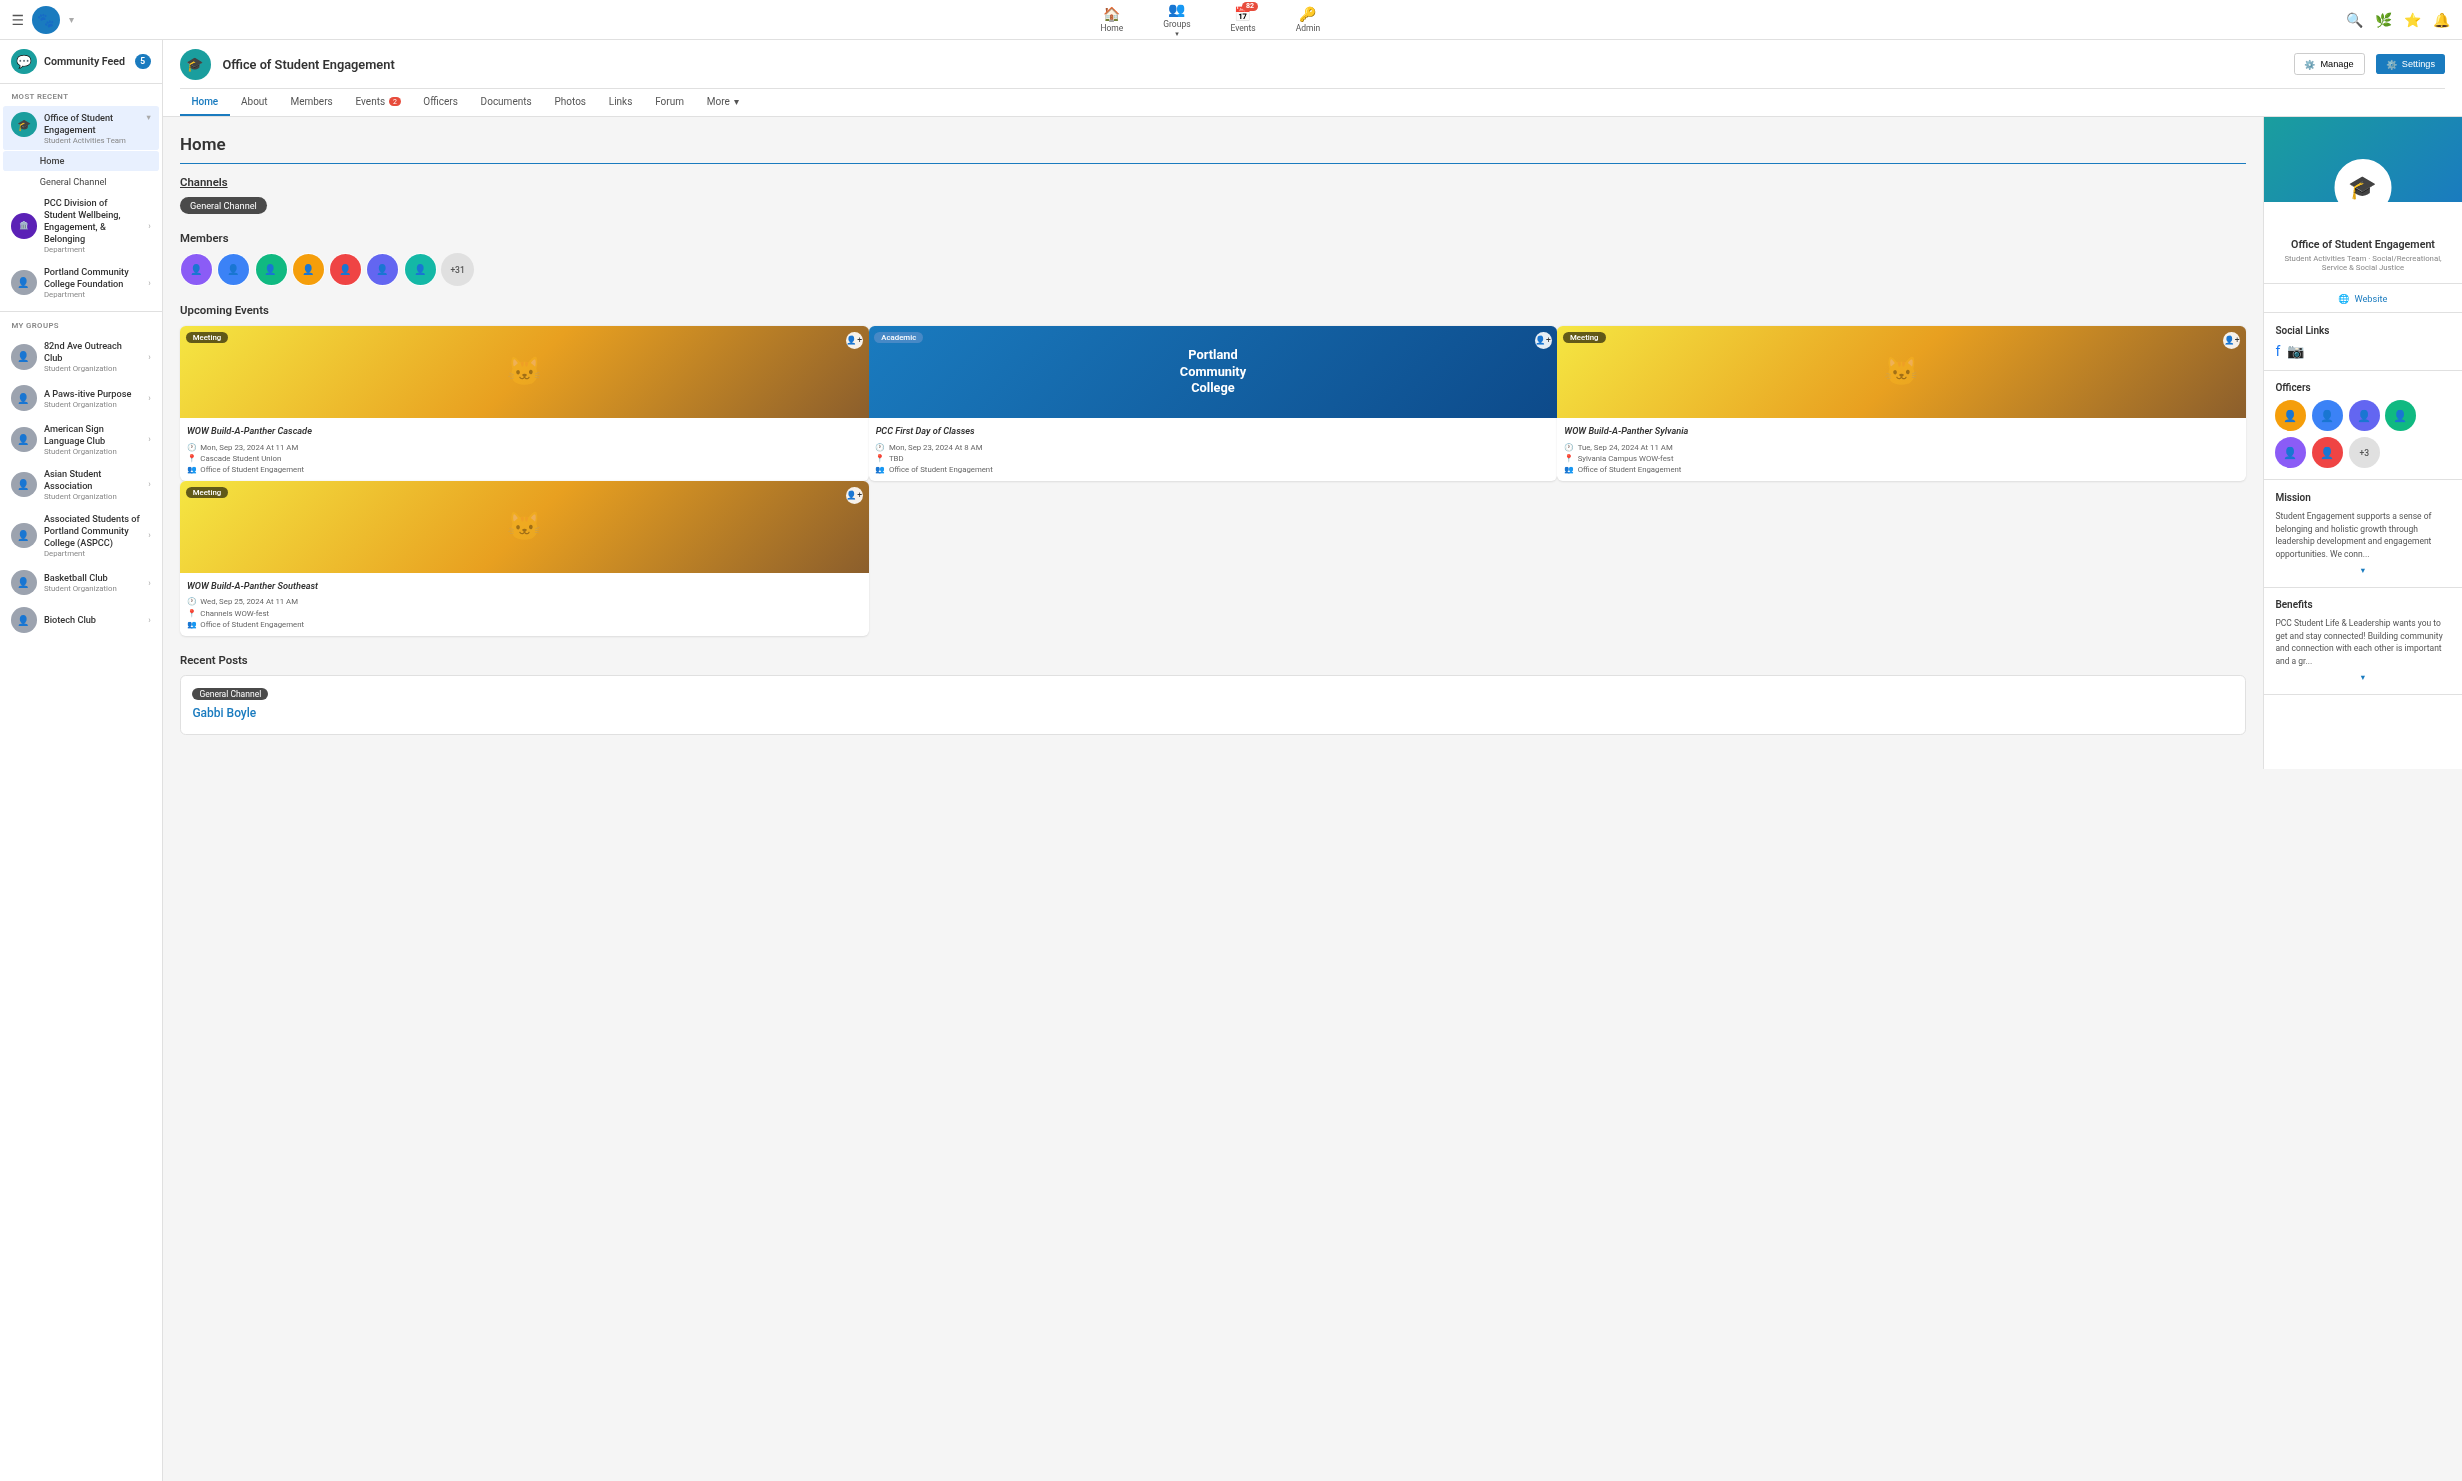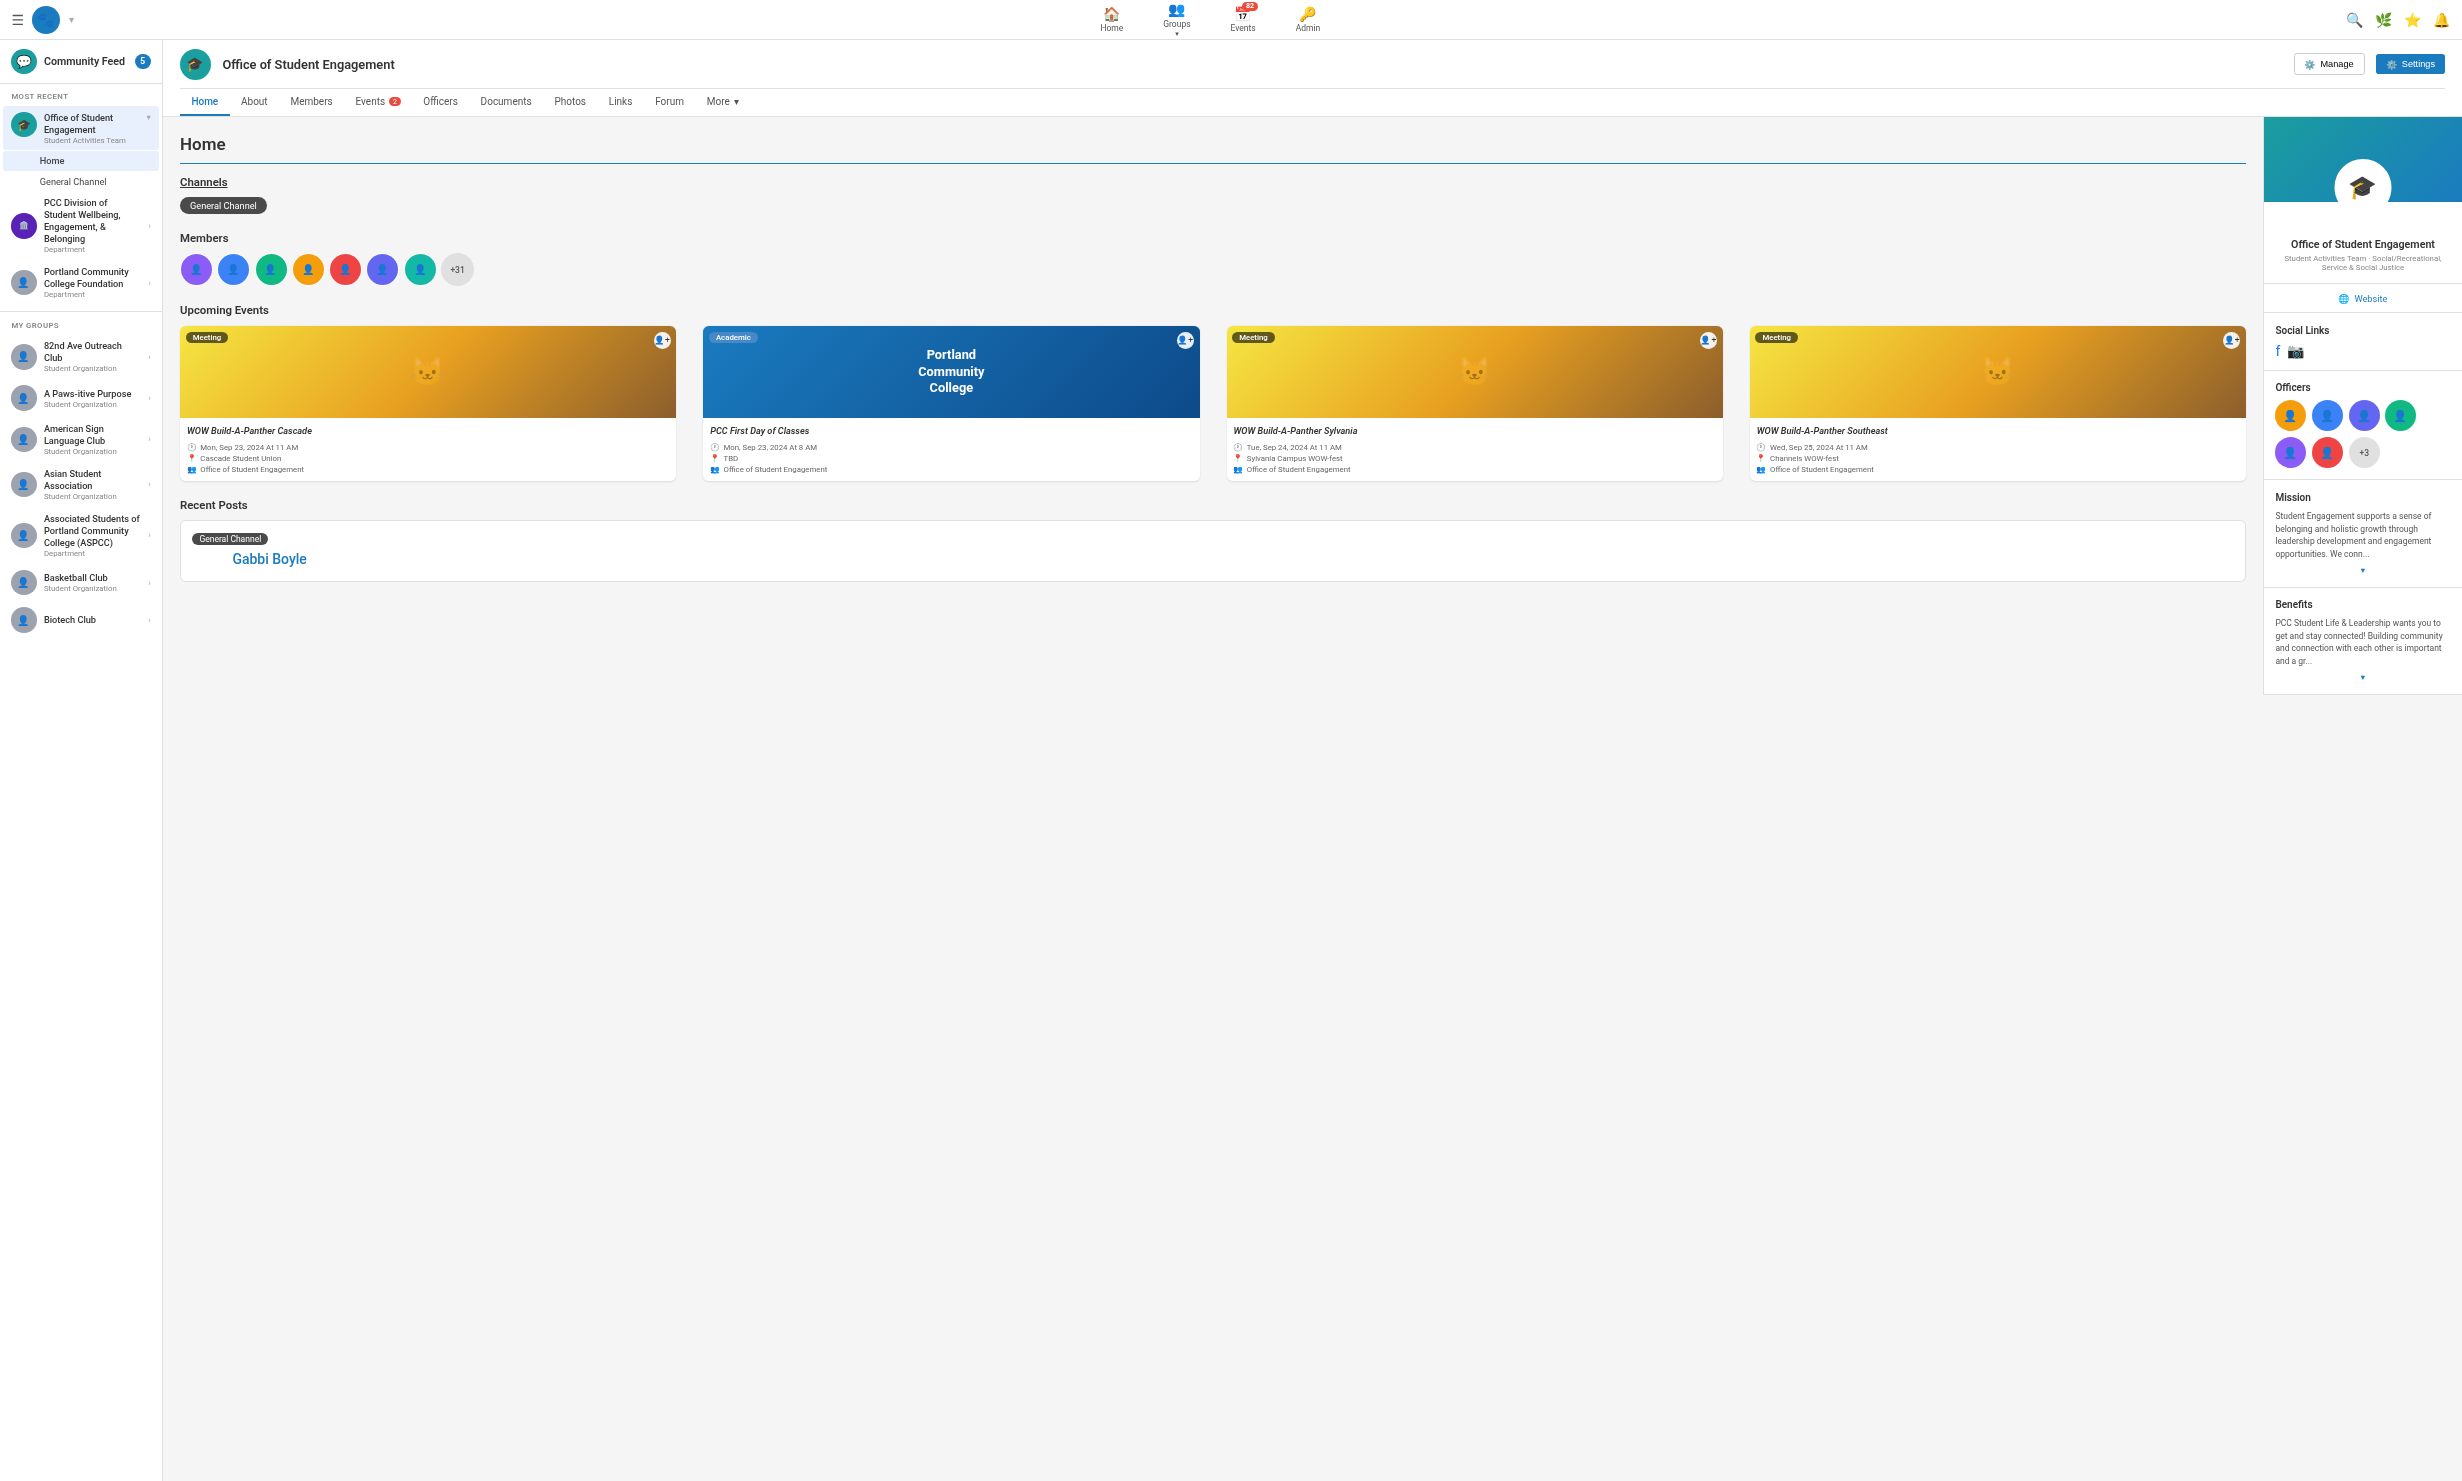--- a/index.html
+++ b/index.html
@@ -133,21 +133,21 @@
       display: flex; align-items: center; justify-content: center; font-size: 10px; color: #fff;
     }
     .member-more {
       width: 33px; height: 33px; border-radius: 50%; background: #e0e0e0;
       display: flex; align-items: center; justify-content: center; font-size: 8.5px;
       font-weight: 500; cursor: pointer; color: #555;
     }
 
     
     .events-section { margin-bottom: 17px; }
-    .events-grid { display: grid; grid-template-columns: repeat(4, 1fr); gap: 27px; }
+    .events-grid { display: grid; grid-template-columns: repeat(3, 1fr); gap: 0; }
     .event-card {
       background: #fff; border-radius: 5.7px; overflow: hidden;
       box-shadow: 0 0.7px 2.1px rgba(0,0,0,0.1); cursor: pointer;
     }
     .event-card-img { height: 92px; position: relative; overflow: hidden; }
     .event-badge {
       position: absolute; top: 5.7px; left: 5.7px; border-radius: 8.5px; padding: 1.4px 7px;
       font-size: 7.8px; font-weight: 500; color: #fff;
     }
     .event-badge.meeting { background: rgba(0,0,0,0.6); }
@@ -162,21 +162,21 @@
     .event-meta { font-size: 7.8px; color: #666; display: flex; flex-direction: column; gap: 2.1px; }
     .event-meta-row { display: flex; align-items: center; gap: 3.6px; }
 
     
     .posts-section { margin-bottom: 17px; }
     .post-card { background: #fff; border-radius: 5.7px; border: 0.7px solid #e0e0e0; padding: 11.4px; }
     .post-channel-tag {
       display: inline-flex; align-items: center; background: #4a4a4a; color: #fff;
       border-radius: 8.5px; padding: 1.4px 7px; font-size: 8.5px; margin-bottom: 5.7px;
     }
-    .post-author { color: #1a7bbf; font-size: 14px; font-weight: 500; margin-bottom: 2.8px; cursor: pointer; margin-left: 40px; }
+    .post-author { color: #1a7bbf; font-size: 12px; font-weight: 500; margin-bottom: 2.8px; cursor: pointer; }
     .post-content { font-size: 10px; }
 
     
     .rs-cover { height: 85px; background: linear-gradient(135deg, #1a9e9e 0%, #1a7bbf 100%); position: relative; overflow: hidden; }
     .rs-cover-logo {
       position: absolute; bottom: -14px; left: 50%; transform: translateX(-50%);
       width: 57px; height: 57px; border-radius: 50%; background: #fff;
       border: 2.1px solid #fff; display: flex; align-items: center; justify-content: center;
     }
     .rs-info { padding: 36px 11.4px 11.4px; text-align: center; border-bottom: 0.7px solid #e0e0e0; }

